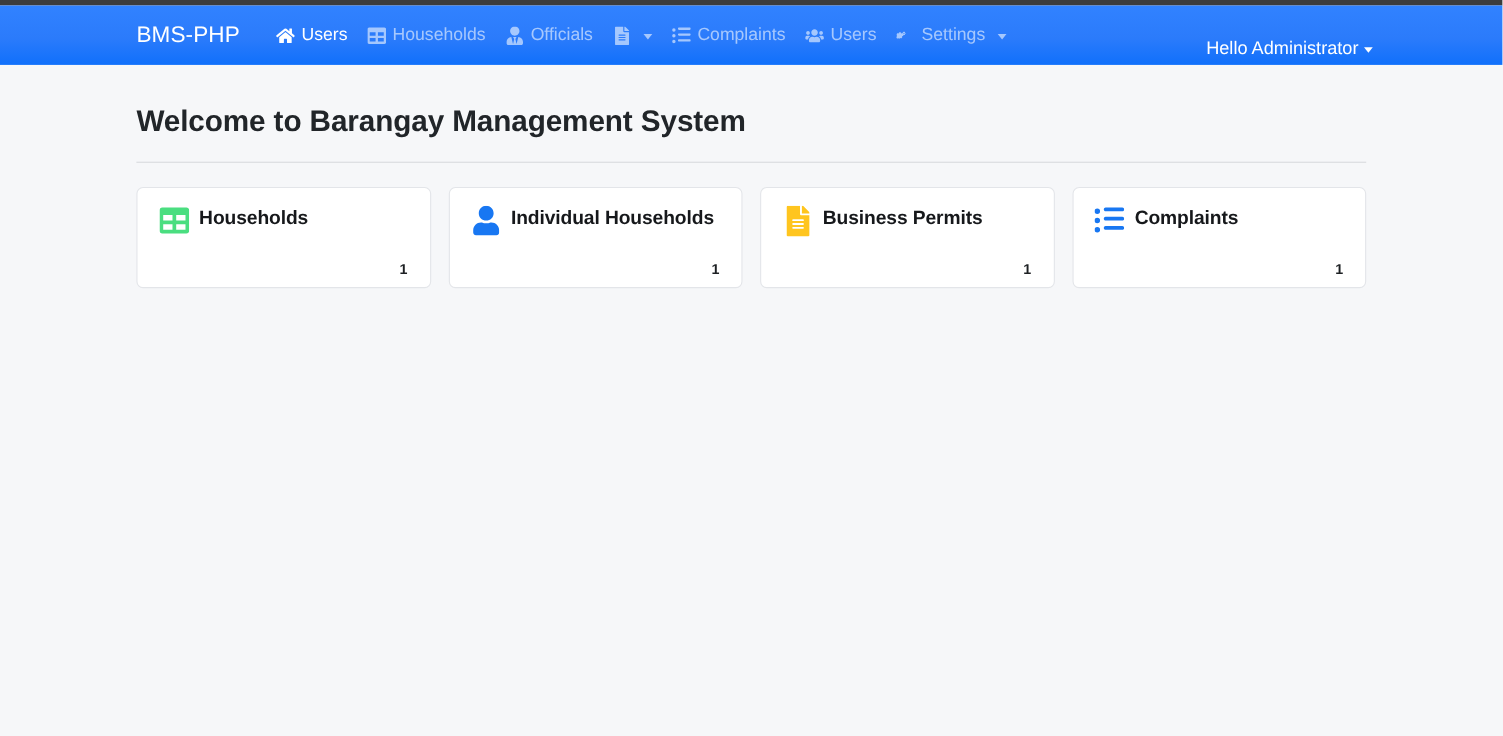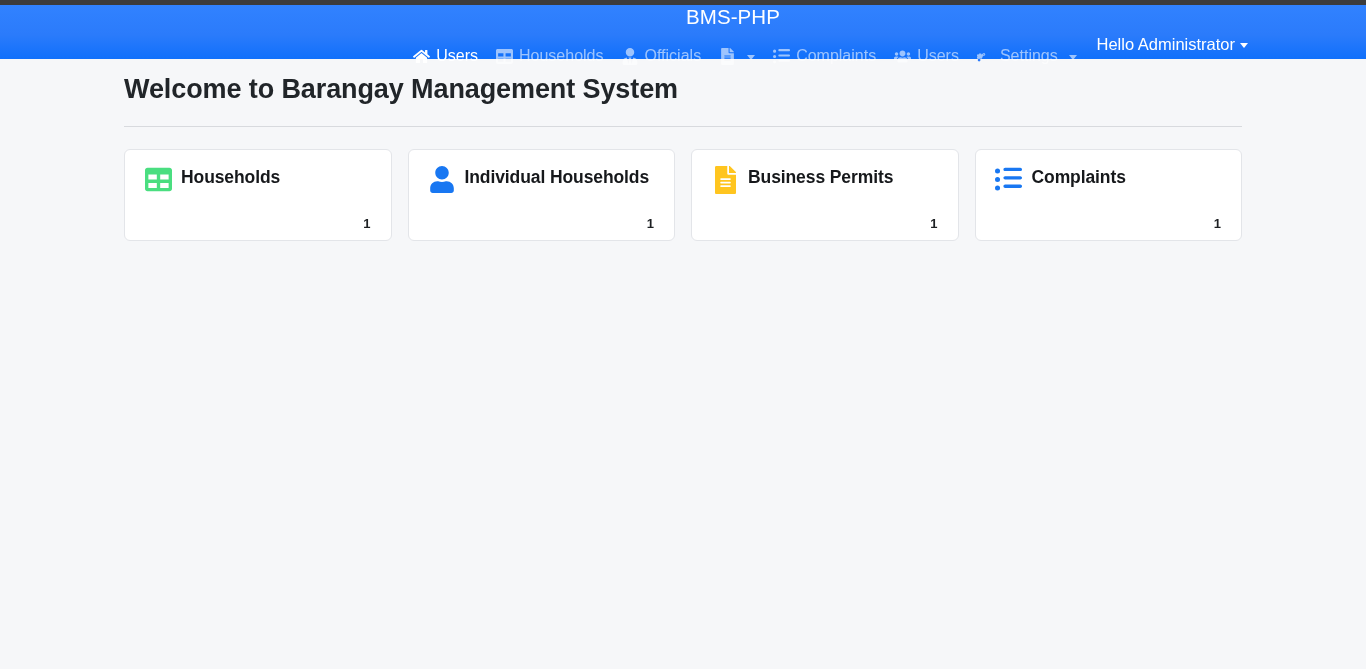--- a/index.html
+++ b/index.html
@@ -26,21 +26,20 @@
 
   
   .navbar {
     height: 54px;
     width: 100%;
     background: linear-gradient(180deg, #3182ff 0%, #2b7bfb 55%, #1070fb 100%);
     display: flex;
     align-items: center;
     padding: 0 0 0 124px;
     position: relative;
-    flex-direction: column;
   }
 
   .brand {
     color: #ffffff;
     font-size: 20.5px;
     font-weight: 400;
     letter-spacing: .1px;
     margin-right: 24px;
     white-space: nowrap;
     cursor: pointer;
@@ -104,21 +103,21 @@
   .container {
     width: 1366px;
     padding: 0 124px;
   }
 
   .page-title {
     font-size: 27px;
     font-weight: 700;
     color: #212529;
     letter-spacing: -.1px;
-    padding-top: 14px;
+    padding-top: 35px;
     padding-bottom: 0px;
     line-height: 1.25;
   }
 
   .divider {
     border: none;
     border-top: 1px solid #d8dade;
     margin-top: 19px;
     margin-bottom: 0;
   }

